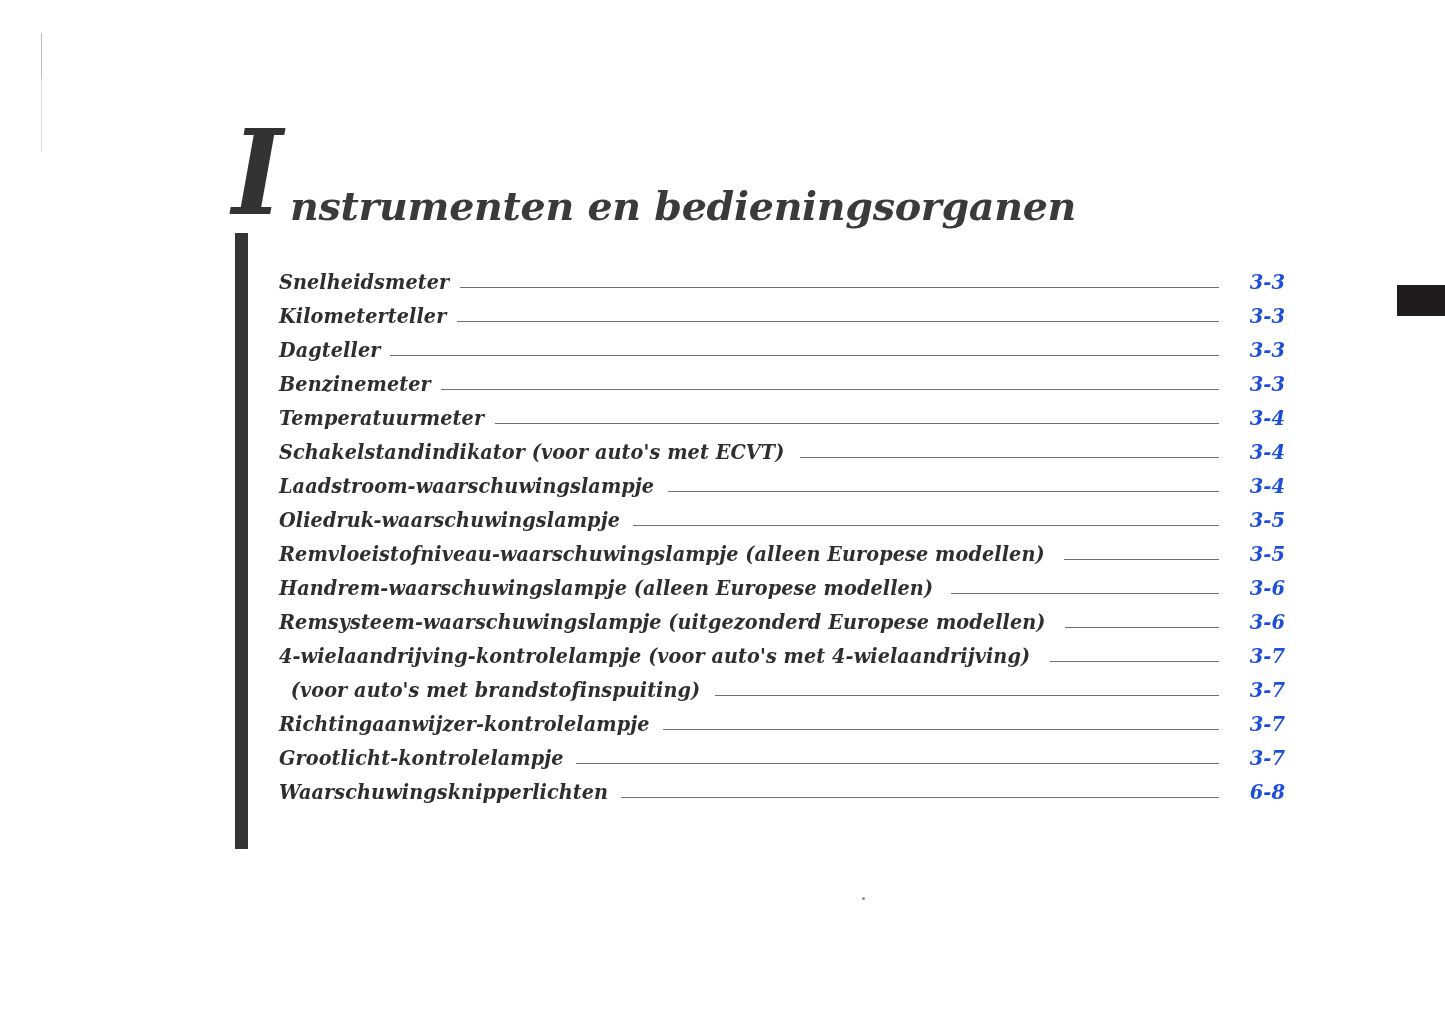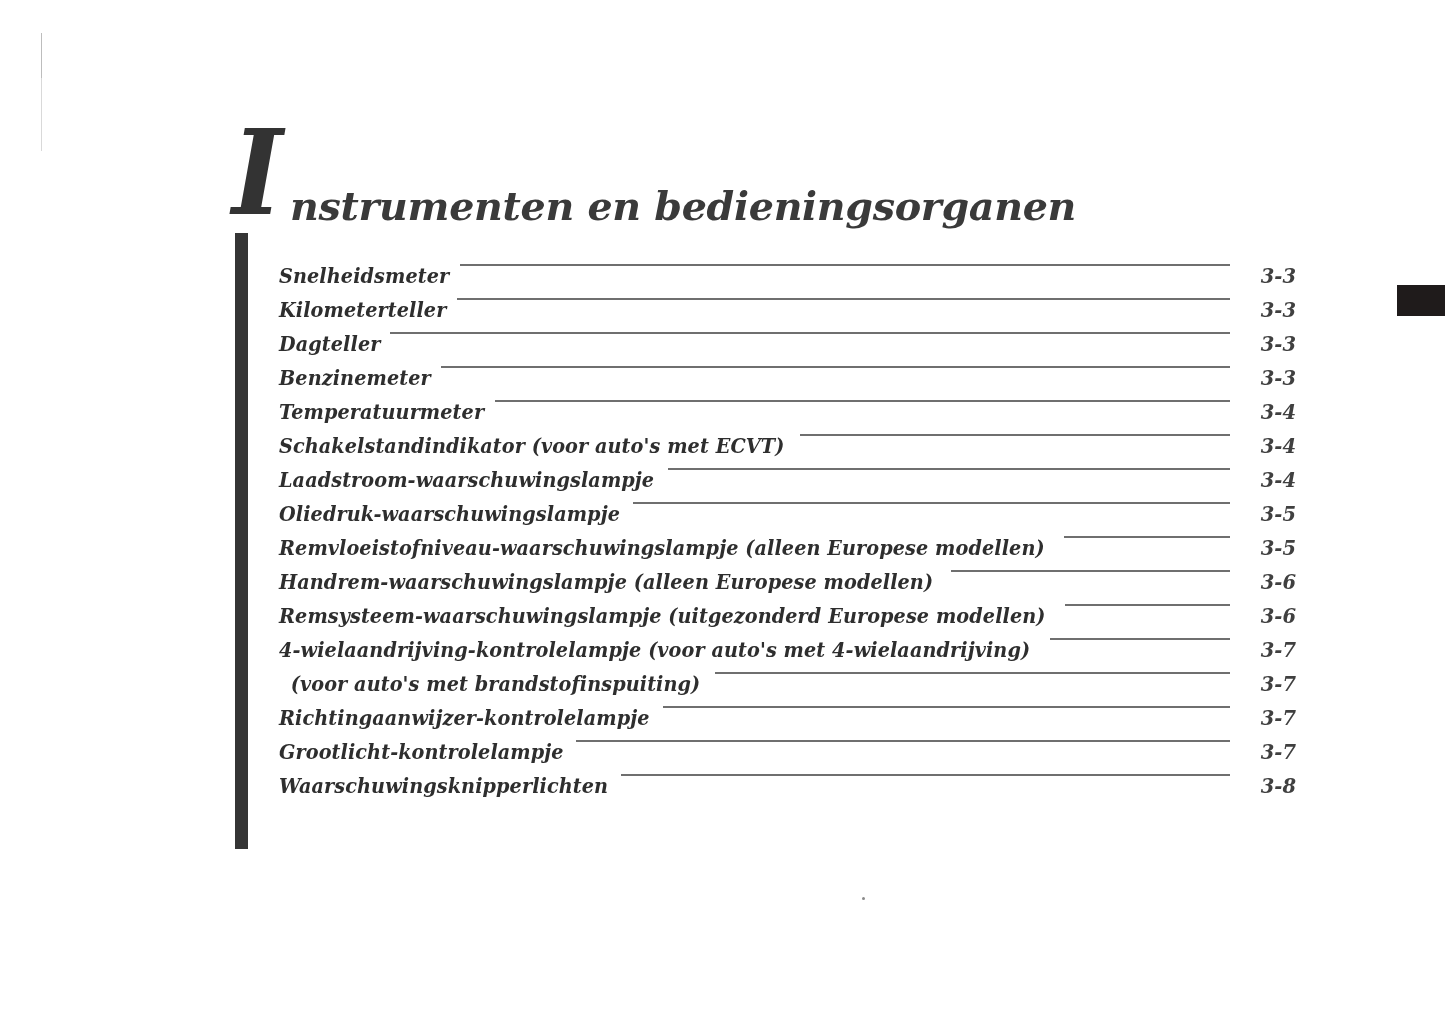--- a/index.html
+++ b/index.html
@@ -79,21 +79,21 @@
     .toc {
       position: absolute;
       left: 279px;
       top: 264px;
       width: 1030px;
     }
     .toc-row {
       position: relative;
       height: 34px;
       display: flex;
-      align-items: flex-start;
+      align-items: flex-end;
     }
     .toc-label {
       font-family: "DejaVu Serif", serif;
       font-style: italic;
       font-weight: bold;
       font-size: 19.5px;
       line-height: 26px;
       color: #2e2e2e;
       white-space: nowrap;
       letter-spacing: 0.1px;
@@ -116,23 +116,23 @@
       background: transparent;
     }
     .toc-page {
       width: 38px;
       text-align: right;
       font-family: "DejaVu Serif", serif;
       font-style: italic;
       font-weight: bold;
       font-size: 19.5px;
       line-height: 26px;
-      color: #404040;
+      color: #1d4ed8;
       padding-bottom: 2px;
-      margin-right: 13px;
+      margin-right: 24px;
     }
     .chapter-tab {
       position: absolute;
       left: 1397px;
       top: 285px;
       width: 48px;
       height: 31px;
       background: #1f1b1b;
     }
     .scan-speck {
@@ -229,19 +229,19 @@
     <span class="toc-page">3-7</span>
   </div>
   <div class="toc-row">
     <span class="toc-label">Grootlicht-kontrolelampje</span>
     <span class="toc-leader"></span>
     <span class="toc-page">3-7</span>
   </div>
   <div class="toc-row">
     <span class="toc-label">Waarschuwingsknipperlichten</span>
     <span class="toc-leader"></span>
-    <span class="toc-page">3-8</span>
+    <span class="toc-page">6-8</span>
   </div>
 </div>
 
 <div class="chapter-tab"></div>
 
 <div class="scan-speck"></div>
 
 </body></html>

